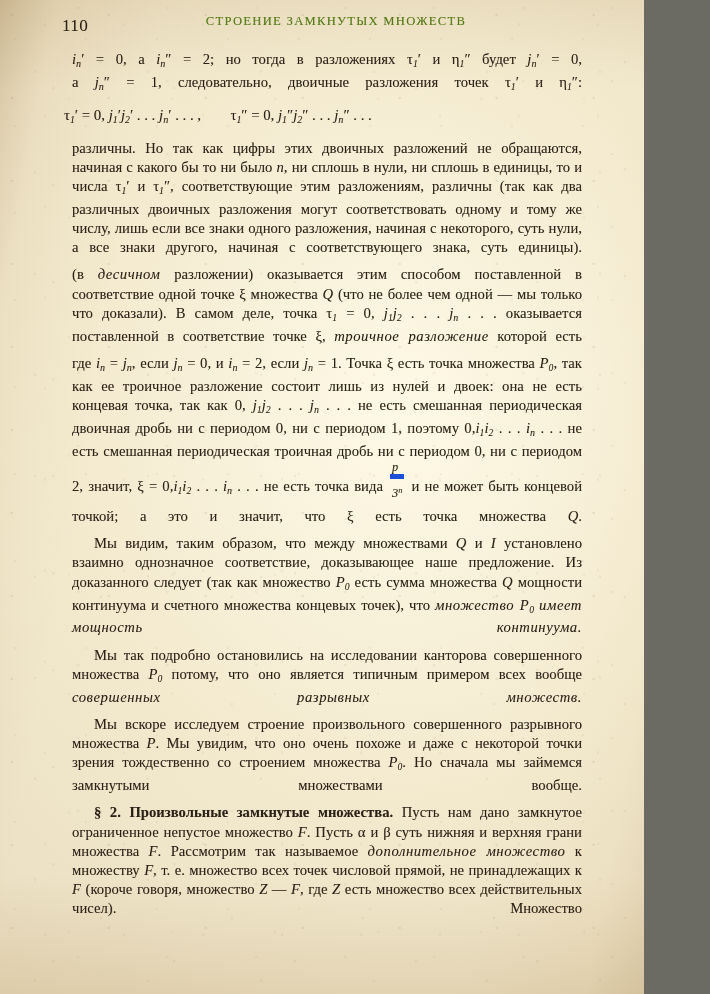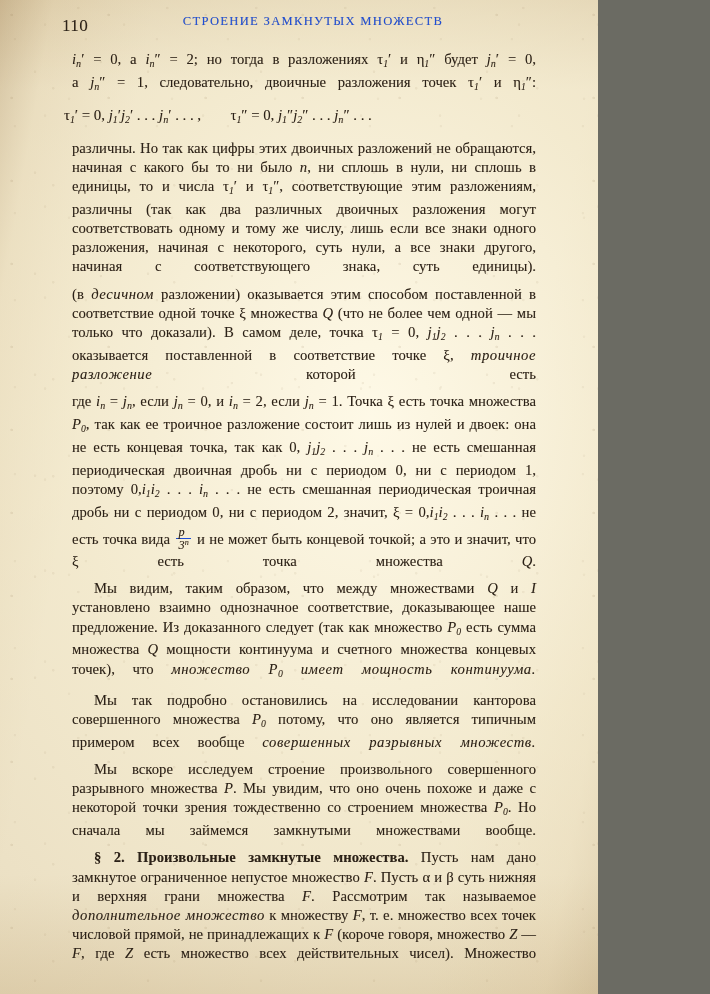--- a/index.html
+++ b/index.html
@@ -2,21 +2,21 @@
 <html><head>
 <meta charset="utf-8">
 <style>
   html, body {
     margin: 0;
     padding: 0;
     background: #6b6b63;
   }
   #page {
     position: relative;
-    width: 598px;
+    width: 644px;
     height: 994px;
     overflow: hidden;
     background: #eee6cf;
     font-family: "Liberation Serif", "DejaVu Serif", serif;
     color: #2a2118;
   }
   
   #paper-tint {
     position: absolute;
     inset: 0;
@@ -59,21 +59,21 @@
     left: 62px;
     top: 16px;
     font-size: 17px;
     letter-spacing: 0.5px;
     color: #2b2219;
   }
   .head-title {
     text-align: center;
     font-size: 12.5px;
     letter-spacing: 1.35px;
-    color: #1d4ed8;
+    color: #4d7c0f;
     padding-left: 28px;
   }
 
   
   .body-block {
     padding: 8px 54px 0 64px;
     box-sizing: border-box;
   }
   p.para {
     margin: 8px;
@@ -109,21 +109,21 @@
 
   .frac {
     display: inline-block;
     vertical-align: -0.45em;
     text-align: center;
     font-size: 0.84em;
     line-height: 1.02;
     margin: 0 2px;
   }
   .frac .nu { display: block; font-style: italic; padding: 0 2px; }
-  .frac .de { display: block; border-top: 1px solid #1d4ed8; font-style: italic; padding: 0 2px; }
+  .frac .de { display: block; border-top: 5px solid #1d4ed8; font-style: italic; padding: 8px 2px; }
   .sup { font-size: 0.66em; vertical-align: 0.5em; font-style: italic; }
 
   .sec-mark { font-style: normal; }
   .bold { font-weight: bold; }
 
   
   #content { text-shadow: 0.35px 0.25px 0.6px rgba(96,64,30,0.28); }
 </style>
 </head>
 <body>

